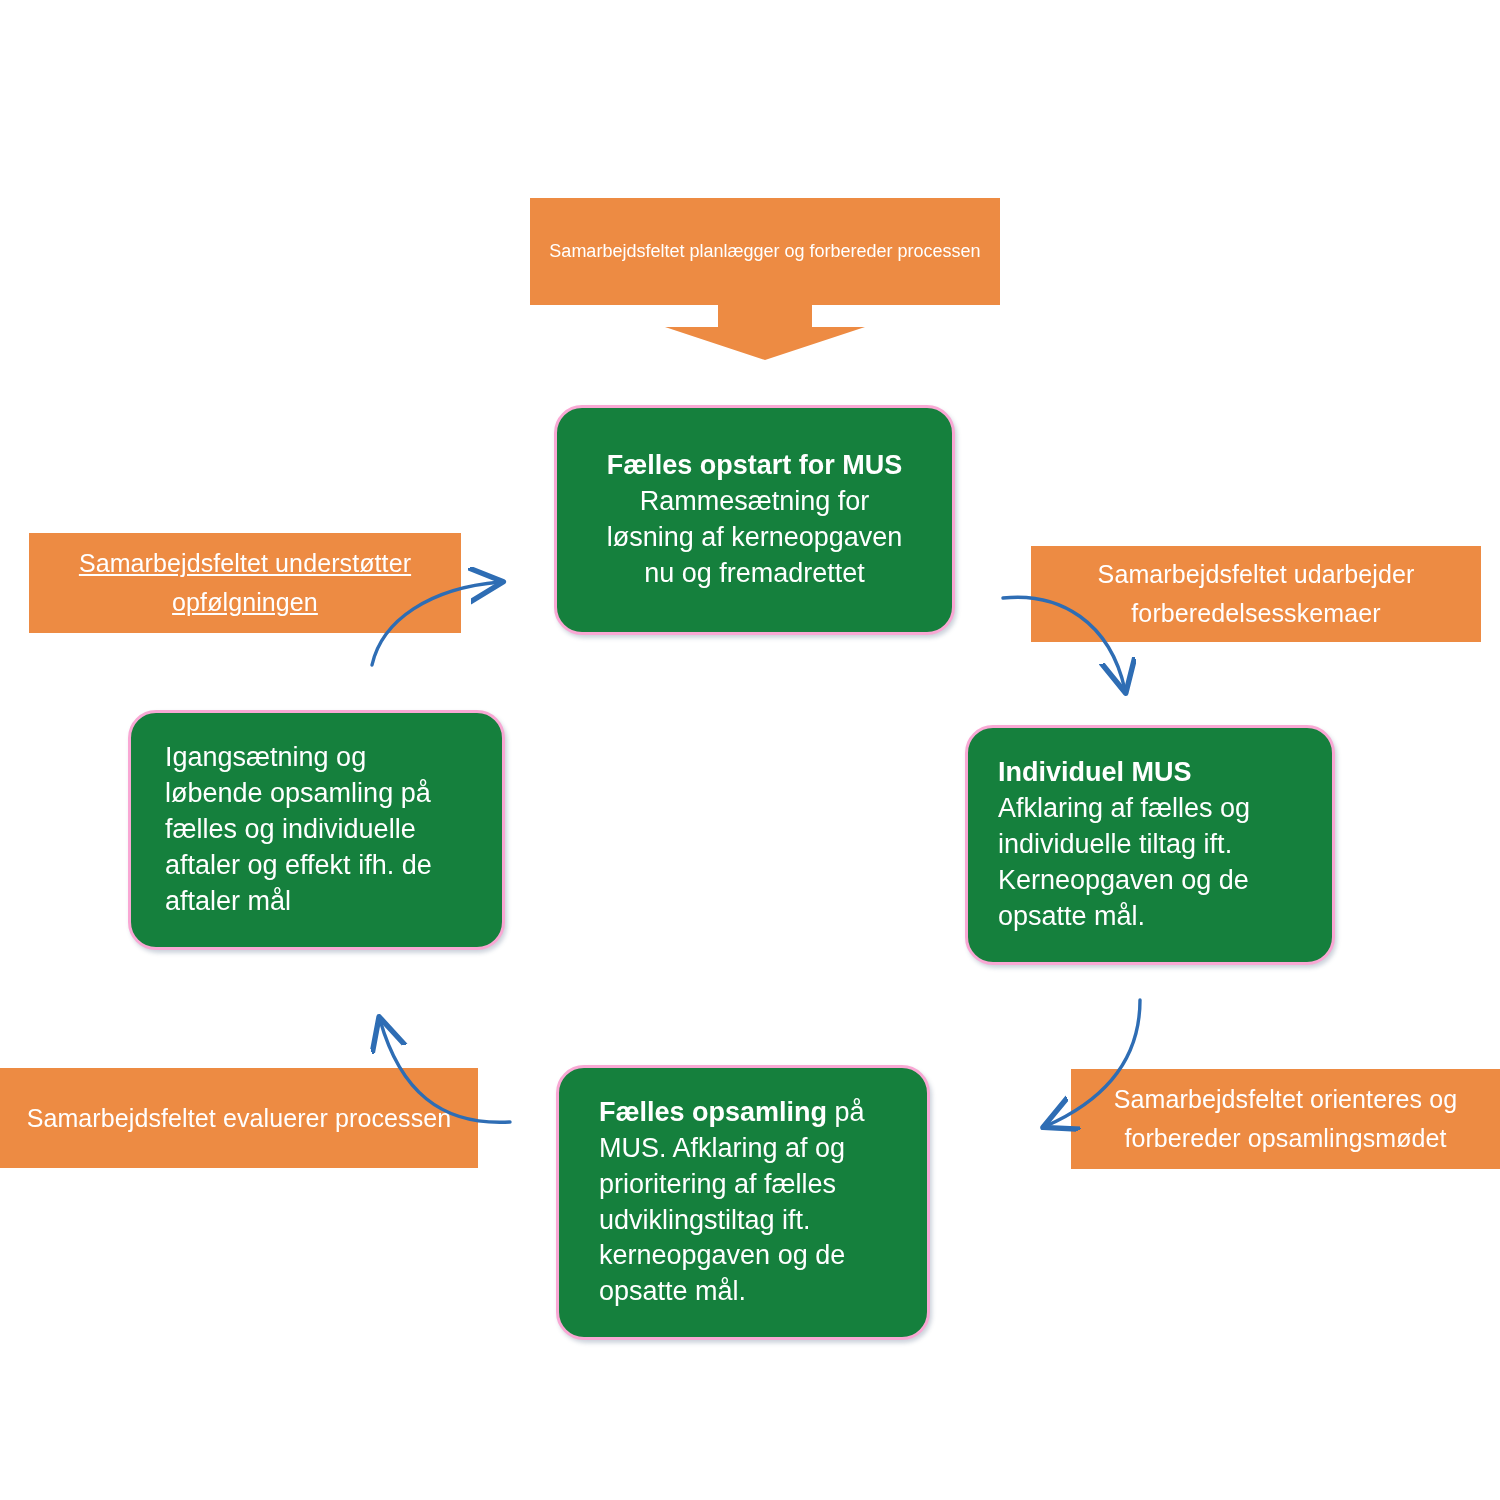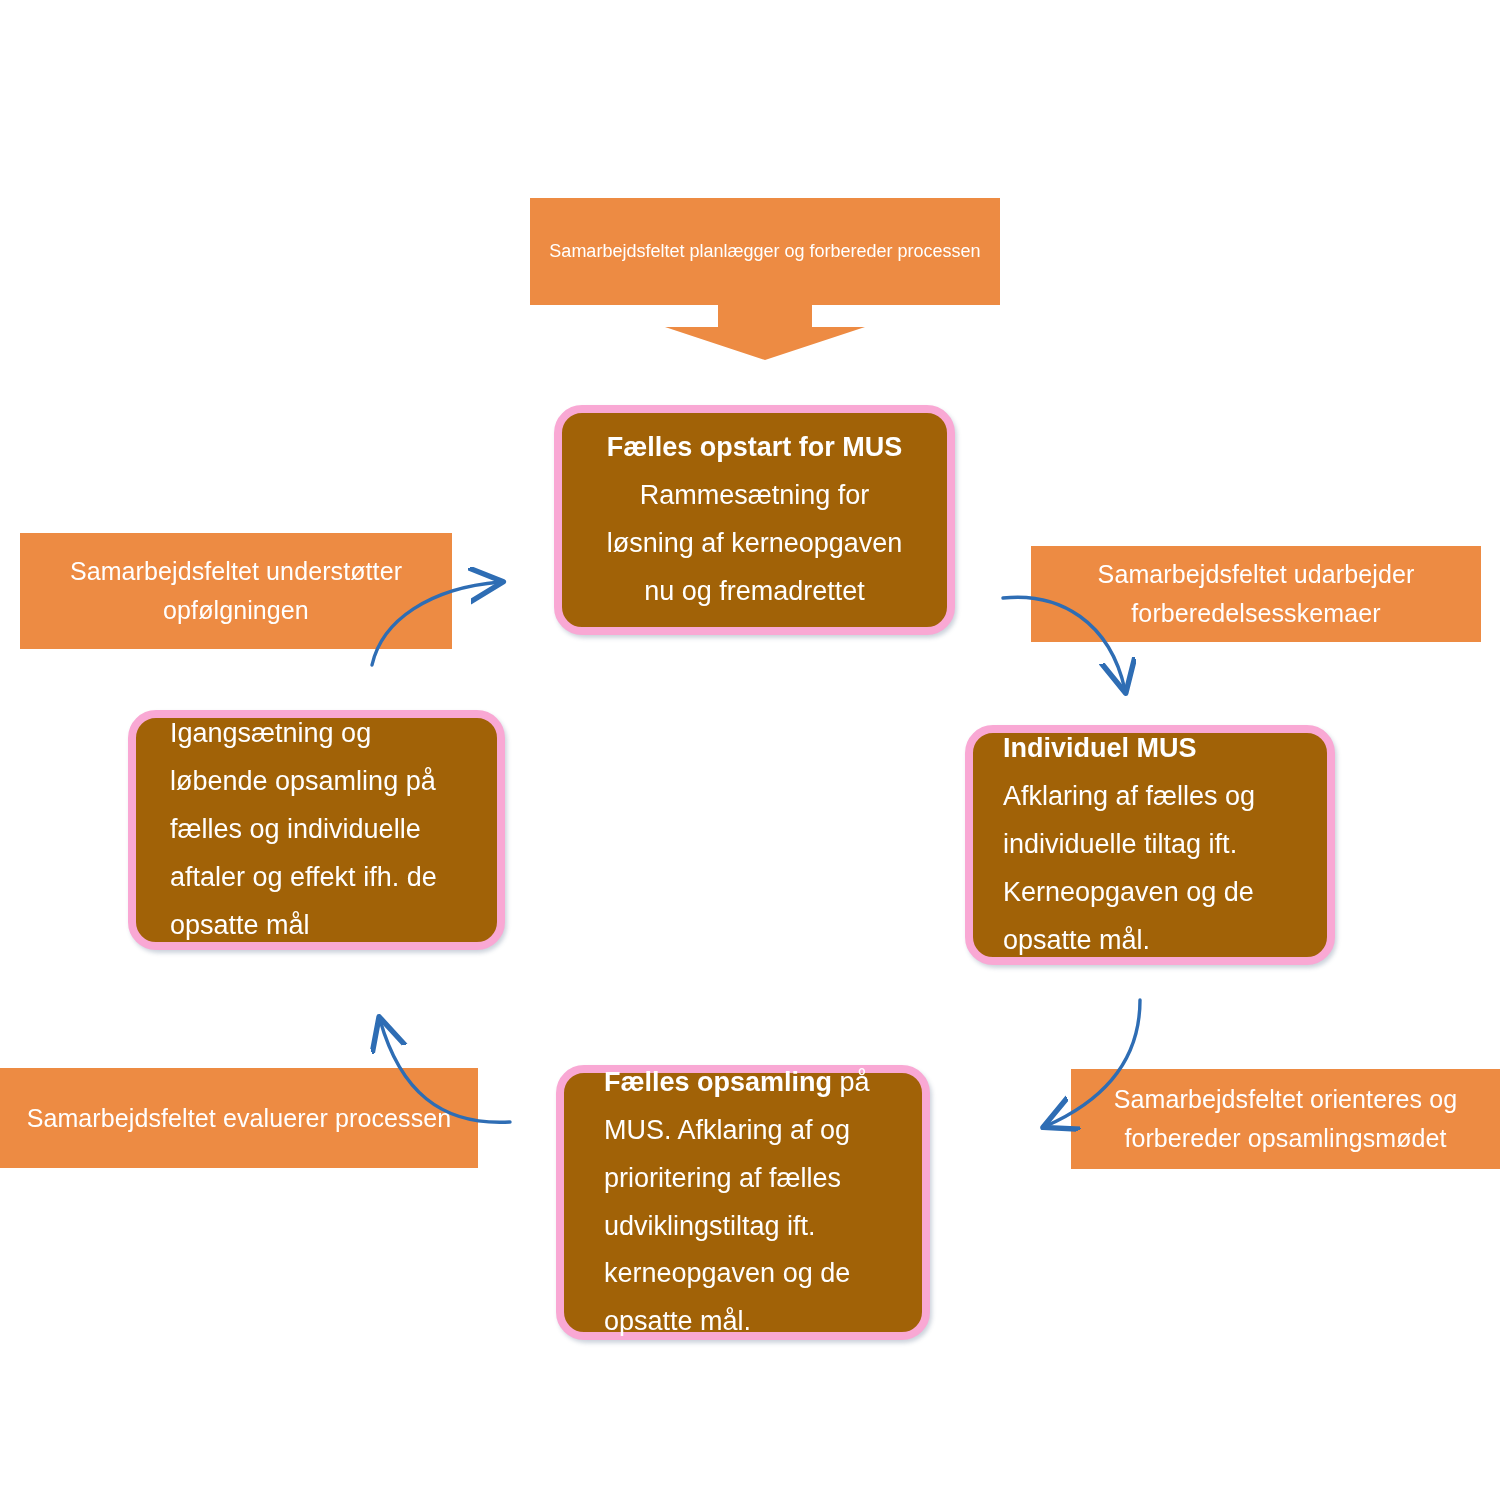--- a/index.html
+++ b/index.html
@@ -66,33 +66,32 @@
     font-size: 18px;
     line-height: 1.6;
     z-index: 4;
     box-sizing: border-box;
     padding: 0 10px;
   }
 
   
   .blue-box {
     position: absolute;
-    background: #a16207;
-    border: 8px solid #f9a8d4;
+    background: #15803d;
+    border: 3px solid #f9a8d4;
     border-radius: 28px;
     color: #ffffff;
     font-size: 27px;
     line-height: 1.33;
     box-sizing: border-box;
     z-index: 4;
     display: flex;
     flex-direction: column;
     justify-content: center;
     box-shadow: 2px 3px 4px rgba(90,110,140,0.30);
-    gap: 12px;
   }
   .blue-box .txt { display: block; }
   .blue-box.center { text-align: center; align-items: center; }
   .blue-box.left   { text-align: left; }
   .blue-box b { font-weight: bold; }
 
   #box-opstart {
     left: 554px; top: 405px; width: 401px; height: 230px;
     padding: 0 14px;
   }
@@ -103,21 +102,21 @@
   #box-individuel {
     left: 965px; top: 725px; width: 370px; height: 240px;
     padding: 0 30px;
   }
   #box-opsamling {
     left: 556px; top: 1065px; width: 374px; height: 275px;
     padding: 8px 40px;
   }
 
   
-  #banner-left  { left: 20px;   top: 533px;  width: 432px; height: 116px; }
+  #banner-left  { left: 29px;   top: 533px;  width: 432px; height: 100px; text-decoration: underline; }
   #banner-right { left: 1031px; top: 546px;  width: 450px; height: 96px; }
   #banner-bottom-left  { left: 0px;    top: 1068px; width: 478px; height: 100px; }
   #banner-bottom-right { left: 1071px; top: 1069px; width: 429px; height: 100px; }
 </style>
 </head>
 <body>
 
 <div id="canvas">
 
   <div id="top-arrow-shape">
@@ -176,21 +175,21 @@
     <span class="txt">Rammesætning for</span>
     <span class="txt">løsning af kerneopgaven</span>
     <span class="txt">nu og fremadrettet</span>
   </div>
 
   <div class="blue-box left" id="box-igang">
     <span class="txt">Igangsætning og</span>
     <span class="txt">løbende opsamling på</span>
     <span class="txt">fælles og individuelle</span>
     <span class="txt">aftaler og effekt ifh. de</span>
-    <span class="txt">opsatte mål</span>
+    <span class="txt">aftaler mål</span>
   </div>
 
   <div class="blue-box left" id="box-individuel">
     <b class="txt">Individuel MUS</b>
     <span class="txt">Afklaring af fælles og</span>
     <span class="txt">individuelle tiltag ift.</span>
     <span class="txt">Kerneopgaven og de</span>
     <span class="txt">opsatte mål.</span>
   </div>
 

